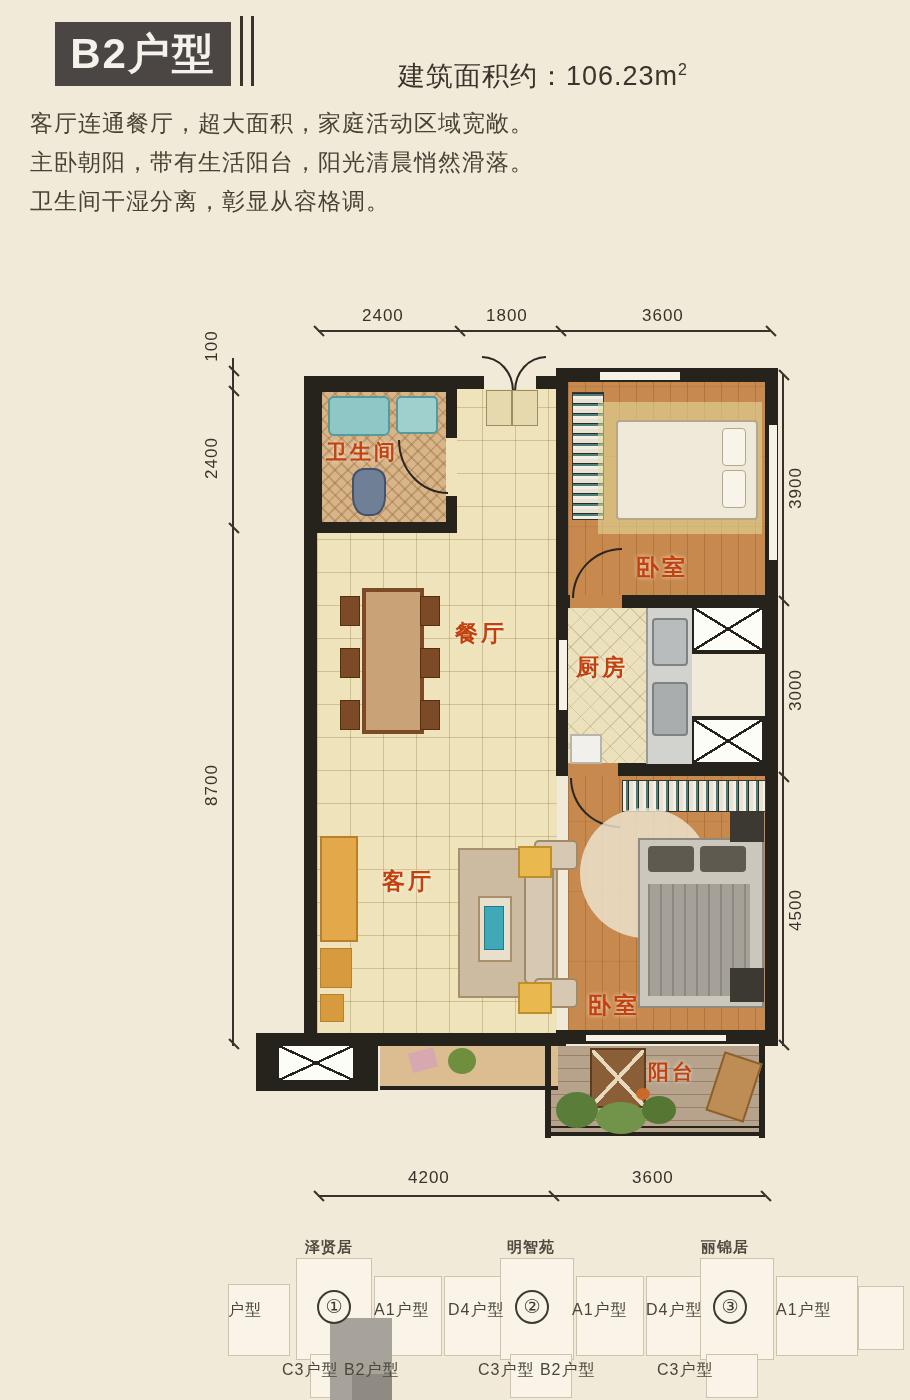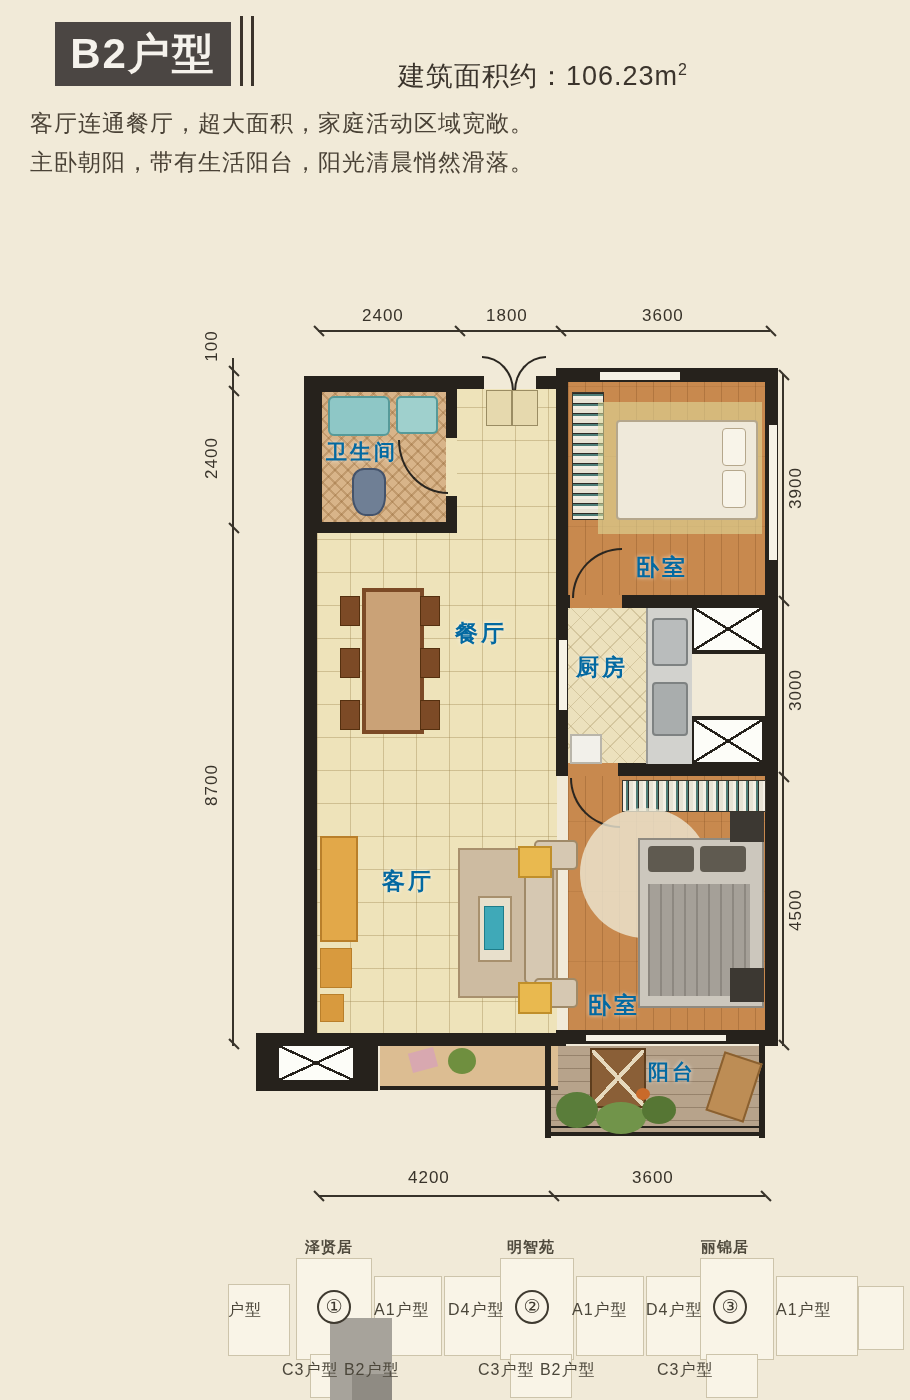--- a/index.html
+++ b/index.html
@@ -15,21 +15,21 @@
   .hdr-spec{position:absolute;left:398px;top:22px;font-size:27px;font-weight:bold;color:#3b342c;letter-spacing:2px;}
   .hdr-area{position:absolute;left:398px;top:58px;font-size:27px;color:#3b342c;letter-spacing:1px;}
   .hdr-area sup{font-size:16px;}
 
   
   .desc{position:absolute;left:30px;top:104px;width:560px;font-size:23px;color:#4a4236;line-height:39px;letter-spacing:1px;}
 
   
   .abs{position:absolute;}
   .w{position:absolute;background:#26221c;}
-  .lbl{position:absolute;font-weight:bold;color:#0369a1;letter-spacing:3px;font-size:23px;
+  .lbl{position:absolute;font-weight:bold;color:#c2410c;letter-spacing:3px;font-size:23px;
        text-shadow:0 0 4px rgba(255,255,255,.75);white-space:nowrap;}
   .dim{position:absolute;font-size:17px;color:#38332a;letter-spacing:1px;white-space:nowrap;}
   .dim.v{transform:rotate(-90deg);transform-origin:center center;width:60px;text-align:center;}
   .dl{position:absolute;background:#38332a;}
   .tick{position:absolute;width:14px;height:2px;background:#38332a;transform:rotate(45deg);}
 
   .tile{background-color:#eee3ba;background-image:
     repeating-linear-gradient(0deg,rgba(150,125,70,.35) 0 1px,transparent 1px 33px),
     repeating-linear-gradient(90deg,rgba(150,125,70,.35) 0 1px,transparent 1px 33px);}
   .wood{background-color:#c8894e;background-image:
@@ -63,20 +63,21 @@
 
 <div id="page">
 
   <div class="hdr-badge">B2户型</div>
   <div class="hdr-div"></div>
   <div class="hdr-area"><span>建筑面积约：106.23m</span><sup>2</sup></div>
 
   <div class="desc">
     <div>客厅连通餐厅，超大面积，家庭活动区域宽敞。</div>
     <div>主卧朝阳，带有生活阳台，阳光清晨悄然滑落。</div>
+    <div>卫生间干湿分离，彰显从容格调。</div>
   </div>
 
   <div class="abs tile" style="left:317px;top:389px;width:240px;height:646px;"></div>
   <div class="abs mosaic" style="left:322px;top:392px;width:128px;height:130px;"></div>
   <div class="abs wood" style="left:568px;top:381px;width:198px;height:216px;"></div>
   <div class="abs diamond" style="left:568px;top:608px;width:124px;height:156px;"></div>
   <div class="abs wood" style="left:568px;top:776px;width:198px;height:256px;"></div>
   <div class="abs deck" style="left:549px;top:1046px;width:212px;height:88px;"></div>
   <div class="abs" style="left:380px;top:1040px;width:178px;height:46px;background:#dcbd92;border-bottom:4px solid #26221c;"></div>
 

